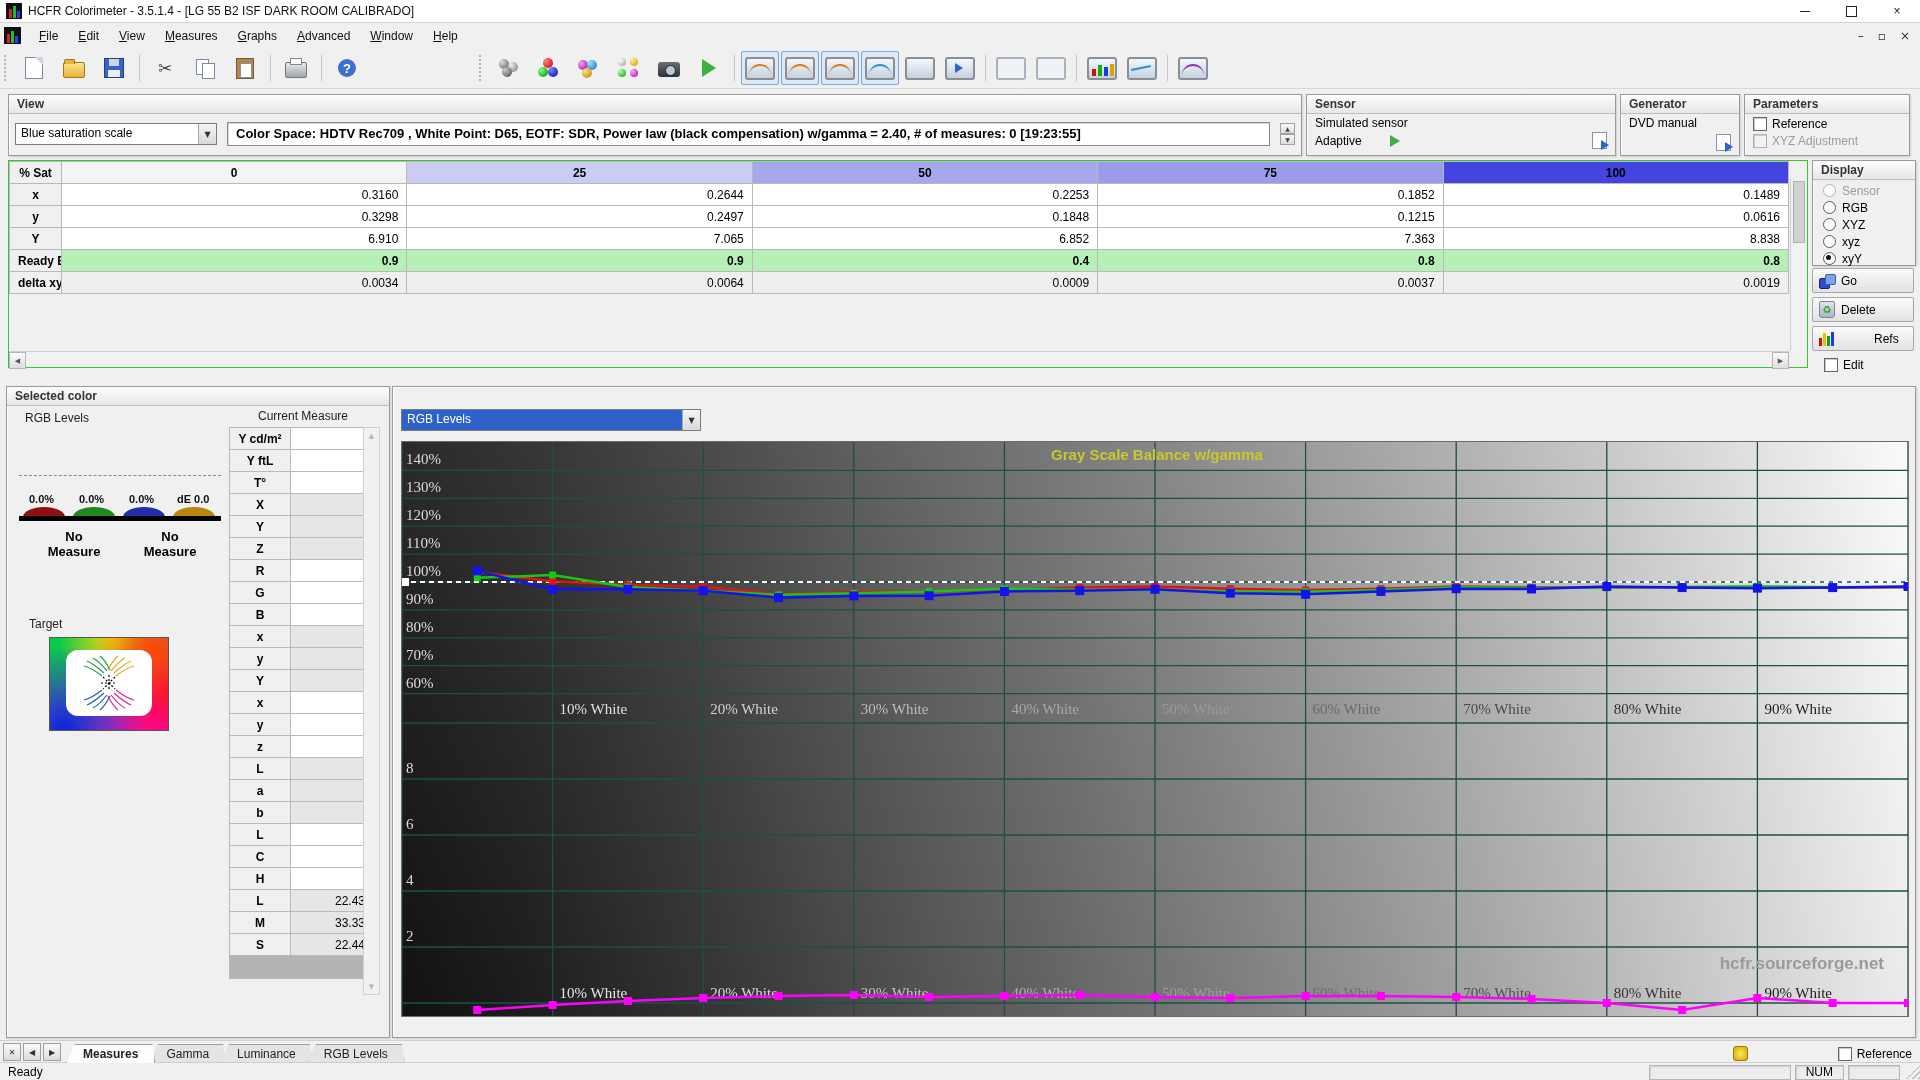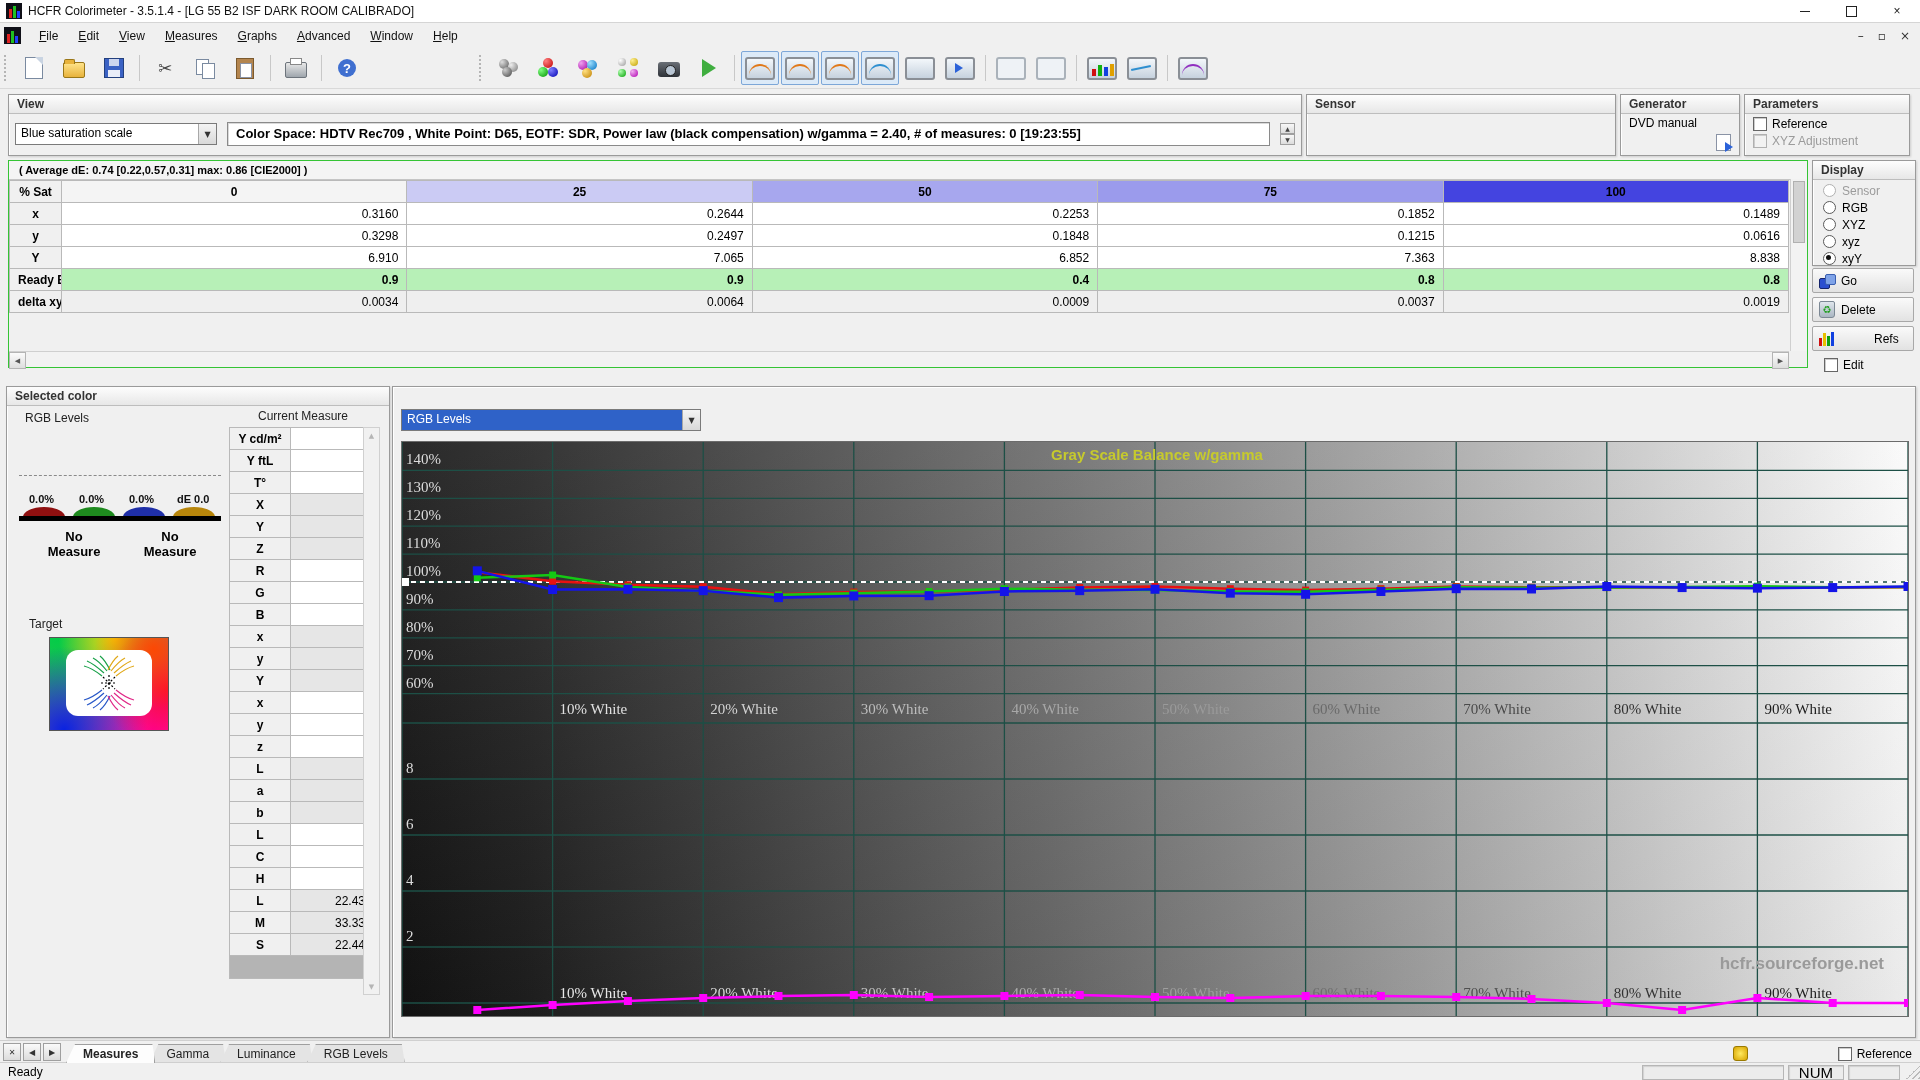--- a/index.html
+++ b/index.html
@@ -145,21 +145,21 @@
   
   #tabbar{left:0;top:1040px;width:1920px;height:22px;background:#f0f0f0;border-top:1px solid #d0d0d0;display:flex;align-items:flex-end;}
   .tabnav{width:16px;height:16px;margin:0 1px 2px 1px;background:linear-gradient(#fafafa,#dcdcdc);border:1px solid #9f9f9f;display:flex;align-items:center;justify-content:center;font-size:8px;color:#333;font-family:"DejaVu Sans",sans-serif;}
   .tab{height:18px;line-height:18px;padding:0 16px;margin-left:-6px;background:#e4e4e4;border:1px solid #9f9f9f;border-bottom:none;
        clip-path:polygon(9px 0,calc(100% - 3px) 0,100% 100%,0 100%);font-size:12px;color:#222;}
   .tab.active{background:#fdfdfd;font-weight:bold;z-index:2;}
   #tab-right{margin-left:auto;display:flex;align-items:center;gap:10px;margin-right:8px;margin-bottom:2px;}
   #bulb{width:13px;height:13px;border-radius:3px;background:radial-gradient(#ffe95e,#d8a400);border:1px solid #9a7a00;}
   #statusbar{left:0;top:1062px;width:1920px;height:18px;background:#f0f0f0;border-top:1px solid #cfcfcf;display:flex;align-items:center;}
   #statusbar .ready{padding-left:8px;}
-  .sunken{border:1px solid #b6b6b6;box-shadow:inset 1px 1px 1px rgba(0,0,0,.12);background:#ececec;height:13px;line-height:13px;padding:0 10px;font-size:15px;}
+  .sunken{border:1px solid #b6b6b6;box-shadow:inset 1px 1px 1px rgba(0,0,0,.12);background:#ececec;height:13px;line-height:13px;padding:0 10px;font-size:12px;}
   #grip{width:14px;height:14px;margin-left:6px;background:
      linear-gradient(135deg,transparent 50%,#bbb 50%,#bbb 57%,transparent 57%,transparent 71%,#bbb 71%,#bbb 78%,transparent 78%, transparent 92%,#bbb 92%);}
 </style>
 </head>
 <body>
 
 <div id="app">
 
   <div id="titlebar" class="abs">
     <div id="app-icon">
@@ -341,20 +341,30 @@
       <div class="field" style="flex:1;height:22px;line-height:22px;padding:0 8px;font-weight:bold;font-size:13px;white-space:nowrap;overflow:hidden;">Color Space: HDTV Rec709 , White Point: D65, EOTF:  SDR, Power law (black compensation) w/gamma = 2.40, # of measures: 0 [19:23:55]</div>
       <div class="spin">
           <b>▲</b>
           <b>▼</b>
         </div>
     </div>
   </div>
 
   <div class="panel abs" style="left:1306px;top:94px;width:308px;height:60px;">
     <div class="cap">Sensor</div>
+    <div style="padding:2px 8px;display:flex;flex-direction:column;">
+      <span>Simulated sensor</span>
+      <div style="display:flex;align-items:center;margin-top:2px;">
+        <span>Adaptive</span>
+        <span style="margin-left:28px;width:0;height:0;border-left:10px solid #3fae3f;border-top:6px solid transparent;border-bottom:6px solid transparent;"></span>
+        <span style="margin-left:auto;width:13px;height:15px;background:#fff;border:1px solid #8a93a5;position:relative;">
+            <i style="position:absolute;right:-3px;bottom:-2px;width:0;height:0;border-left:8px solid #2b62d9;border-top:5px solid transparent;border-bottom:5px solid transparent;"></i>
+          </span>
+      </div>
+    </div>
   </div>
 
   <div class="panel abs" style="left:1620px;top:94px;width:118px;height:60px;">
     <div class="cap">Generator</div>
     <div style="padding:2px 8px;">
       <span>DVD manual</span>
       <span style="position:absolute;right:8px;bottom:4px;width:13px;height:15px;background:#fff;border:1px solid #8a93a5;">
           <i style="position:absolute;right:-3px;bottom:-2px;width:0;height:0;border-left:8px solid #2b62d9;border-top:5px solid transparent;border-bottom:5px solid transparent;"></i>
         </span>
     </div>
@@ -368,21 +378,20 @@
           <span>Reference</span>
         </label>
       <label class="chk dis">
           <span class="box"></span>
           <span>XYZ Adjustment</span>
         </label>
     </div>
   </div>
 
   <div id="measures-wrap" class="abs">
-    <div id="avg-line">( Average dE: 0.74 [0.22,0.57,0.31] max: 0.86 [CIE2000] )</div>
     <table class="meas">
       <colgroup>
           <col style="width:52px">
           <col>
           <col>
           <col>
           <col>
           <col>
         </colgroup>
       <thead>

